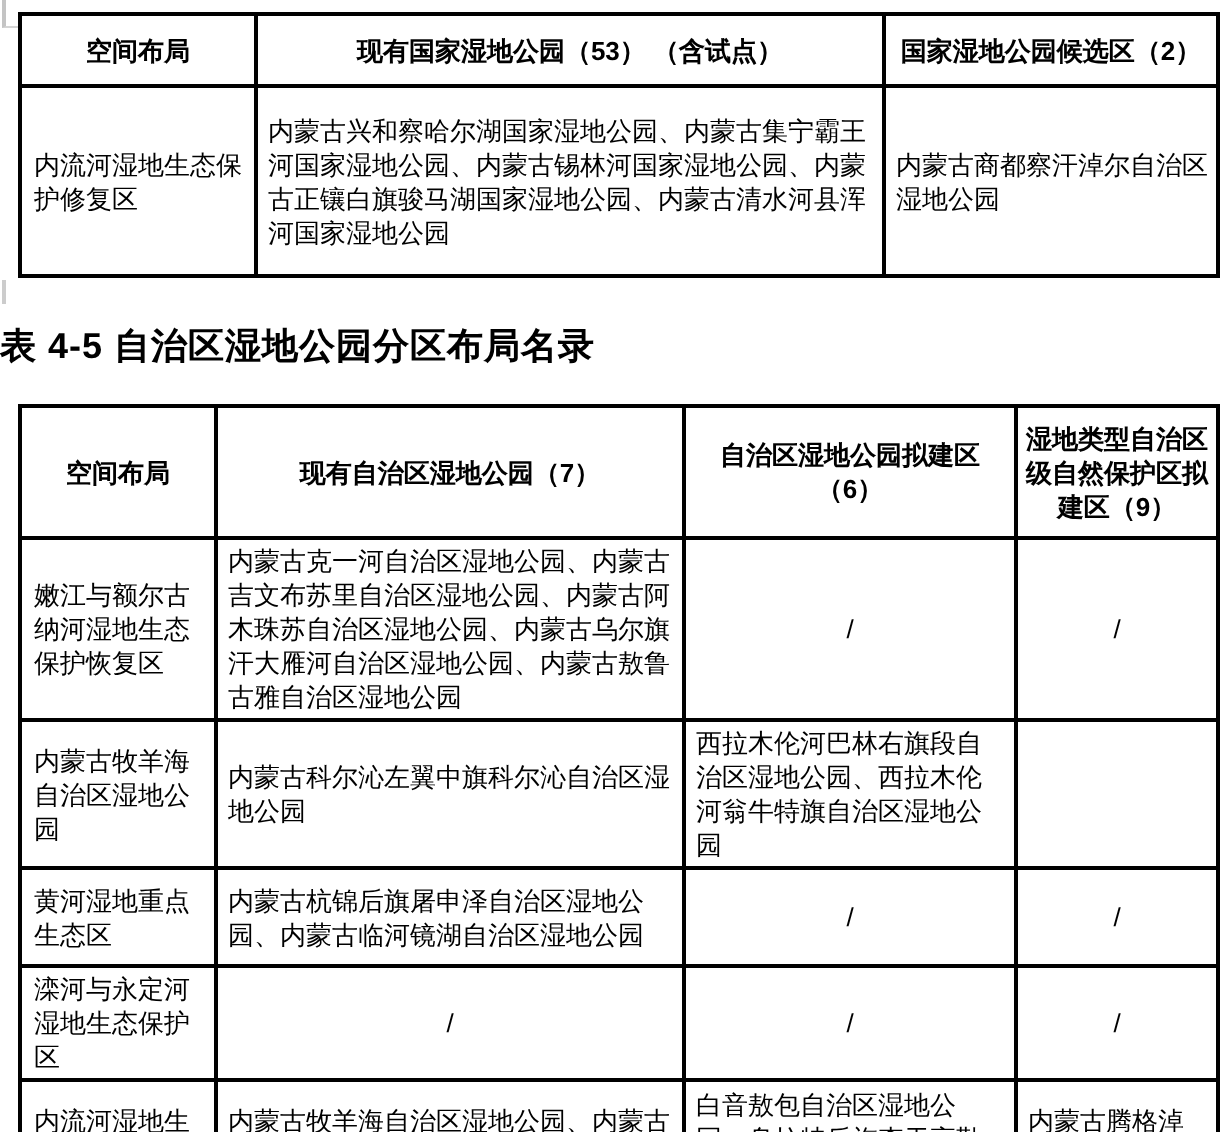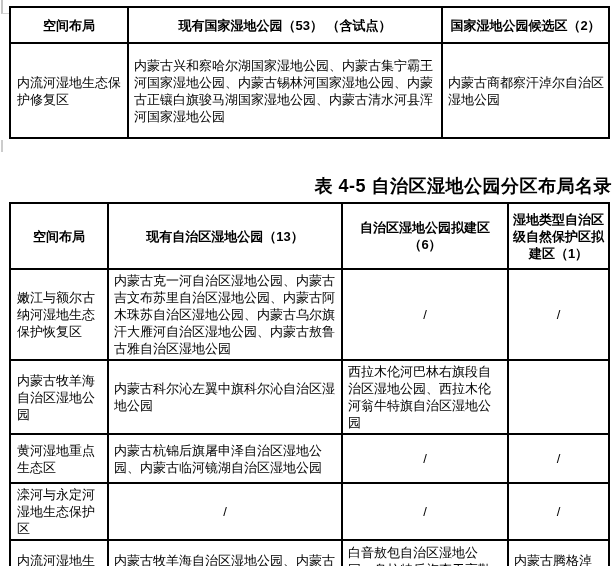--- a/index.html
+++ b/index.html
@@ -78,23 +78,23 @@
     width: 599px;
   }
   #table-region {
     left: 9px;
     top: 202px;
     width: 599px;
   }
   .caption {
     position: absolute;
     left: 0;
-    top: 174px;
+    top: 161px;
     width: 612px;
-    text-align: right;
+    text-align: left;
     font-size: 18px;
     font-weight: bold;
     letter-spacing: 0.5px;
   }
 </style>
 </head>
 <body>
 
 <div class="page">
 
@@ -126,23 +126,23 @@
   <table id="table-region">
     <colgroup>
       <col style="width:98px">
       <col style="width:234px">
       <col style="width:166px">
       <col style="width:101px">
     </colgroup>
     <tbody>
         <tr style="height:66px">
       <td class="hd">空间布局</td>
-      <td class="hd">现有自治区湿地公园（13）</td>
+      <td class="hd">现有自治区湿地公园（7）</td>
       <td class="hd">自治区湿地公园拟建区（6）</td>
-      <td class="hd">湿地类型自治区级自然保护区拟建区（1）</td>
+      <td class="hd">湿地类型自治区级自然保护区拟建区（9）</td>
     </tr>
     <tr style="height:88px">
       <td class="zone">嫩江与额尔古纳河湿地生态保护恢复区</td>
       <td class="txt">内蒙古克一河自治区湿地公园、内蒙古吉文布苏里自治区湿地公园、内蒙古阿木珠苏自治区湿地公园、内蒙古乌尔旗汗大雁河自治区湿地公园、内蒙古敖鲁古雅自治区湿地公园</td>
       <td class="slash">/</td>
       <td class="slash">/</td>
     </tr>
     <tr style="height:54px">
       <td class="zone">内蒙古牧羊海自治区湿地公园</td>
       <td class="txt">内蒙古科尔沁左翼中旗科尔沁自治区湿地公园</td>

